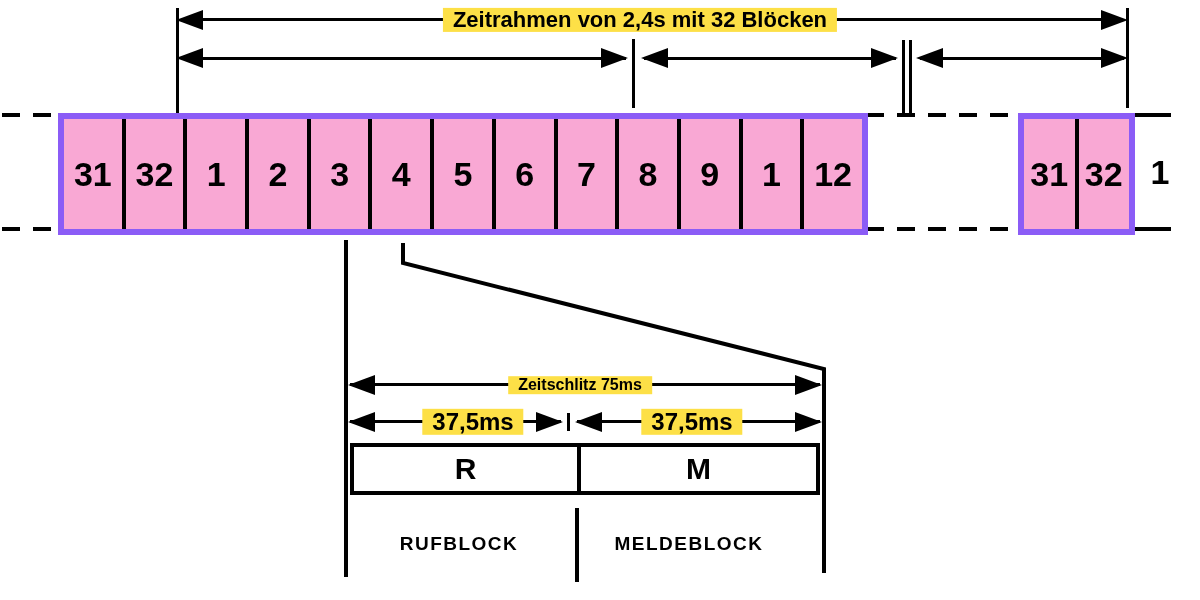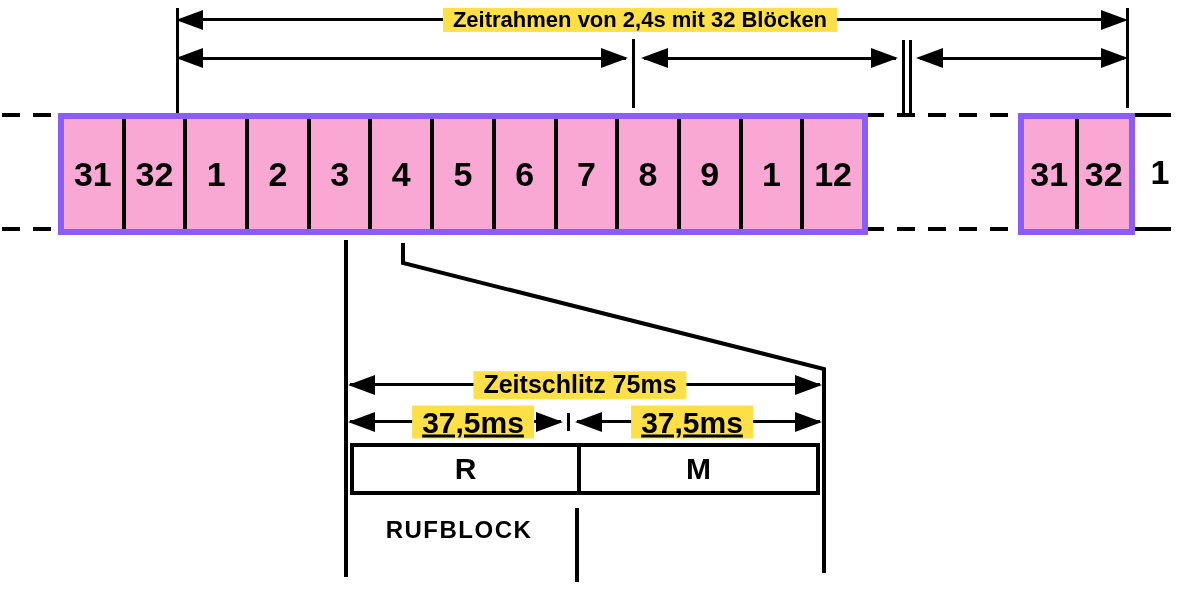--- a/index.html
+++ b/index.html
@@ -13,24 +13,24 @@
   .dash-strip{position:absolute;height:4px;
     background:repeating-linear-gradient(90deg,#000 0 18px,transparent 18px 31px);}
   .tri{position:absolute;width:0;height:0;
     border-top:10px solid transparent;border-bottom:10px solid transparent;}
   .tri-left{border-right:27px solid #000;}
   .tri-right{border-left:27px solid #000;}
   .arrow-label{position:absolute;transform:translate(-50%,-50%);
     background:#fde047;padding:0 10px;white-space:nowrap;line-height:1.1;}
   .lbl-frame{font-size:22px;}
   .lbl-sub{font-size:22px;}
-  .lbl-slot{font-size:25px;}
-  .lbl-half{font-size:30px;text-decoration:underline;}
-  .caption{position:absolute;transform:translate(-50%,-50%);font-size:24px;
-    letter-spacing:1.5px;white-space:nowrap;}
+  .lbl-slot{font-size:16px;}
+  .lbl-half{font-size:24px;}
+  .caption{position:absolute;transform:translate(-50%,-50%);font-size:19px;
+    letter-spacing:1.5px;white-space:nowrap;margin-top:14px;}
   .row{position:absolute;display:flex;border:6px solid #8b5cf6;background:#f9a8d4;}
   .row .block{flex:1;display:flex;align-items:center;justify-content:center;
     font-size:34px;border-left:4px solid #000;}
   .row .block:first-child{border-left:none;}
   .stub{position:absolute;border-top:4px solid #000;border-bottom:4px solid #000;}
   .overflow-num{position:absolute;display:flex;align-items:center;justify-content:center;
     font-size:34px;}
   .rmbox{position:absolute;display:flex;border:4px solid #000;background:#fff;}
   .rmbox .half{display:flex;align-items:center;justify-content:center;font-size:30px;}
   .rmbox .half-left{width:223px;}
@@ -117,14 +117,15 @@
   <div class="tri tri-left" style="left:575px;top:412px;"></div>
   <div class="tri tri-right" style="left:795px;top:412px;"></div>
   <div class="arrow-label lbl-half" style="left:692px;top:422px;">37,5ms</div>
 
   <div class="rmbox" style="left:350px;top:443px;width:462px;height:44px;">
     <div class="half half-left">R</div>
     <div class="half half-right">M</div>
   </div>
 
   <div class="caption" style="left:459px;top:530px;">RUFBLOCK</div>
+  <div class="caption" style="left:689px;top:530px;">MELDEBLOCK</div>
 
 </div>
 
 </body></html>

